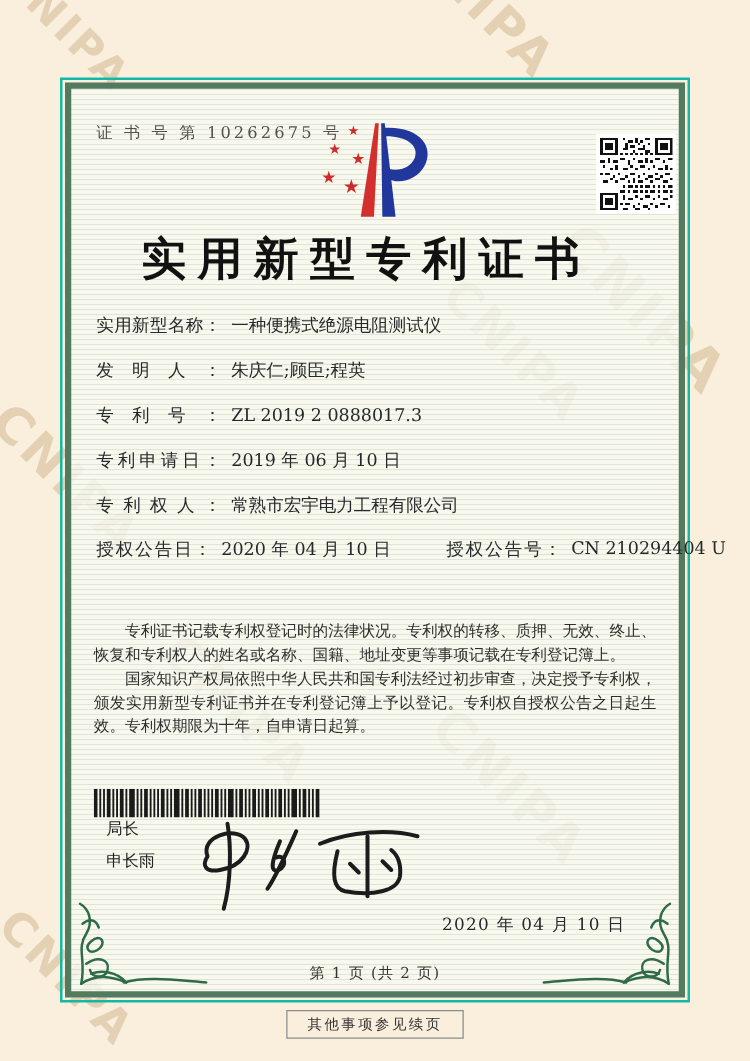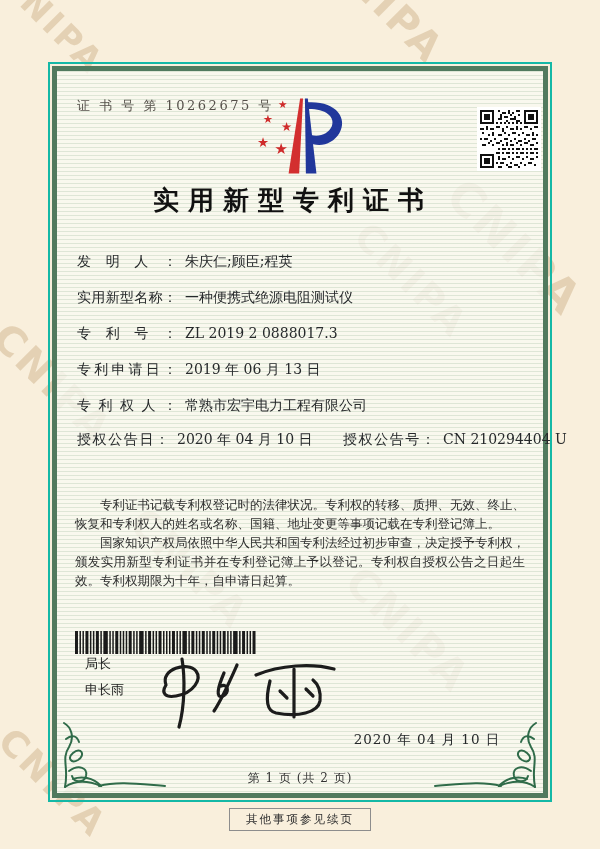--- a/index.html
+++ b/index.html
@@ -38,33 +38,33 @@
   .flourish.right{right:2px;transform:scaleX(-1);}
   
   .cert-no{
     position:absolute;left:20px;top:26px;
     font-size:13px;letter-spacing:2.5px;color:#55504a;
   }
   .logo{position:absolute;left:198px;top:20px;width:96px;height:88px;}
   .qr{position:absolute;left:420px;top:36px;width:64px;height:64px;background:#fff;padding:3px;box-sizing:border-box;}
   .title{
     position:absolute;left:0;right:14px;top:112px;text-align:center;
-    font-size:26px;font-weight:bold;letter-spacing:9px;color:#111;
+    font-size:36px;font-weight:bold;letter-spacing:9px;color:#111;
   }
   
   .fields{position:absolute;left:20px;right:16px;top:180px;font-size:14px;}
   .frow{margin-bottom:15px;line-height:21px;white-space:nowrap;}
   .frow.wrap{white-space:normal;line-height:20px;}
   .flabel{
     display:inline-block;width:100px;vertical-align:top;
     text-align:justify;text-align-last:justify;color:#26292b;
   }
   .fvalue{display:inline-block;margin-left:8px;vertical-align:top;max-width:352px;}
   .grant-row{white-space:nowrap;margin-top:2px;}
-  .grant-no{margin-left:26px;}
+  .grant-no{margin-left:40px;}
   .grant-no .flabel{width:92px;}
   .grant-row .flabel{width:92px;}
   
   .paras{position:absolute;left:18px;right:18px;top:424px;font-size:12.5px;line-height:19px;color:#2e2e2e;text-align:justify;}
   .paras p{margin:0;text-indent:2em;}
   
   .barcode{position:absolute;left:18px;top:560px;width:182px;height:23px;}
   .signer{position:absolute;left:28px;top:580px;font-size:13px;line-height:26px;color:#222;}
   .sig-svg{position:absolute;left:95px;top:584px;}
   .issue-date{position:absolute;left:260px;top:660px;width:220px;text-align:center;font-size:13.5px;letter-spacing:1px;}
@@ -140,30 +140,30 @@
         <rect x="24" y="2" width="3" height="3" fill="#111"></rect>
         <path fill="#111" fill-rule="evenodd" d="M0,22h7v7h-7z M1,23h5v5h-5z"></path>
         <rect x="2" y="24" width="3" height="3" fill="#111"></rect>
         <path fill="#111" d="M9,0h1v1h-1z M11,1h2v1h-2z M14,0h1v2h-1z M16,1h1v1h-1z M18,0h2v1h-2z M10,2h1v2h-1z M12,3h2v1h-2z M15,2h1v1h-1z M17,3h1v2h-1z M19,2h1v1h-1z M9,4h2v1h-2z M13,5h1v1h-1z M15,4h2v1h-2z M18,5h2v1h-2z M8,6h1v1h-1z M10,6h1v1h-1z M12,6h1v1h-1z M14,6h1v1h-1z M16,6h1v1h-1z M18,6h1v1h-1z M20,6h1v1h-1z M0,9h2v1h-2z M3,8h1v2h-1z M5,9h2v1h-2z M8,8h2v1h-2z M11,9h1v2h-1z M13,8h1v1h-1z M15,9h2v1h-2z M18,8h1v2h-1z M20,9h1v1h-1z M22,8h2v1h-2z M25,9h1v1h-1z M27,8h2v1h-2z M1,11h1v1h-1z M4,12h1v1h-1z M6,11h1v2h-1z M9,12h2v1h-2z M12,11h1v1h-1z M14,12h1v1h-1z M16,11h2v1h-2z M19,12h1v1h-1z M21,11h1v1h-1z M23,12h2v1h-2z M26,11h1v2h-1z M28,12h1v1h-1z M0,14h1v1h-1z M2,14h2v1h-2z M5,15h1v1h-1z M7,14h1v1h-1z M10,15h1v1h-1z M12,14h2v1h-2z M15,15h1v1h-1z M17,14h1v1h-1z M19,15h2v1h-2z M22,14h1v1h-1z M24,15h1v1h-1z M26,14h2v1h-2z M1,17h2v1h-2z M4,16h1v1h-1z M6,17h1v1h-1z M8,16h2v1h-2z M11,17h1v1h-1z M13,16h1v2h-1z M15,17h2v1h-2z M18,16h1v1h-1z M20,17h1v1h-1z M22,16h2v1h-2z M25,17h2v1h-2z M28,16h1v1h-1z M9,19h1v1h-1z M11,19h2v1h-2z M14,19h1v1h-1z M16,19h1v1h-1z M18,19h2v1h-2z M21,19h1v1h-1z M23,19h1v1h-1z M25,19h1v1h-1z M27,19h2v1h-2z M8,21h2v1h-2z M11,21h1v1h-1z M13,21h2v1h-2z M16,21h1v1h-1z M18,21h1v1h-1z M20,21h2v1h-2z M23,21h1v1h-1z M25,21h2v1h-2z M28,21h1v1h-1z M9,23h1v2h-1z M11,24h2v1h-2z M14,23h1v1h-1z M16,24h1v1h-1z M18,23h2v1h-2z M21,24h1v1h-1z M23,23h1v1h-1z M25,24h2v1h-2z M28,23h1v1h-1z M8,26h1v1h-1z M10,26h2v1h-2z M13,27h1v1h-1z M15,26h1v1h-1z M17,27h2v1h-2z M20,26h1v1h-1z M22,27h1v1h-1z M24,26h2v1h-2z M27,27h1v1h-1z M9,28h2v1h-2z M14,28h2v1h-2z M19,28h1v1h-1z"></path>
       </svg>
 
       <div class="title">实用新型专利证书</div>
 
       <div class="fields">
         <div class="frow">
+          <span class="flabel">实用新型名称：</span><span class="fvalue">一种便携式绝源电阻测试仪</span>
+        </div>
+        <div class="frow">
           <span class="flabel">发明人：</span><span class="fvalue">朱庆仁;顾臣;程英</span>
         </div>
         <div class="frow">
-          <span class="flabel">实用新型名称：</span><span class="fvalue">一种便携式绝源电阻测试仪</span>
-        </div>
-        <div class="frow">
           <span class="flabel">专利号：</span><span class="fvalue">ZL 2019 2 0888017.3</span>
         </div>
         <div class="frow">
-          <span class="flabel">专利申请日：</span><span class="fvalue">2019 年 06 月 13 日</span>
+          <span class="flabel">专利申请日：</span><span class="fvalue">2019 年 06 月 10 日</span>
         </div>
         <div class="frow">
           <span class="flabel">专利权人：</span><span class="fvalue">常熟市宏宇电力工程有限公司</span>
         </div>
         <div class="grant-row">
           <span>
             <span class="flabel">授权公告日：</span><span class="fvalue">2020 年 04 月 10 日</span>
           </span>
           <span class="grant-no">
             <span class="flabel">授权公告号：</span><span class="fvalue">CN 210294404 U</span>

